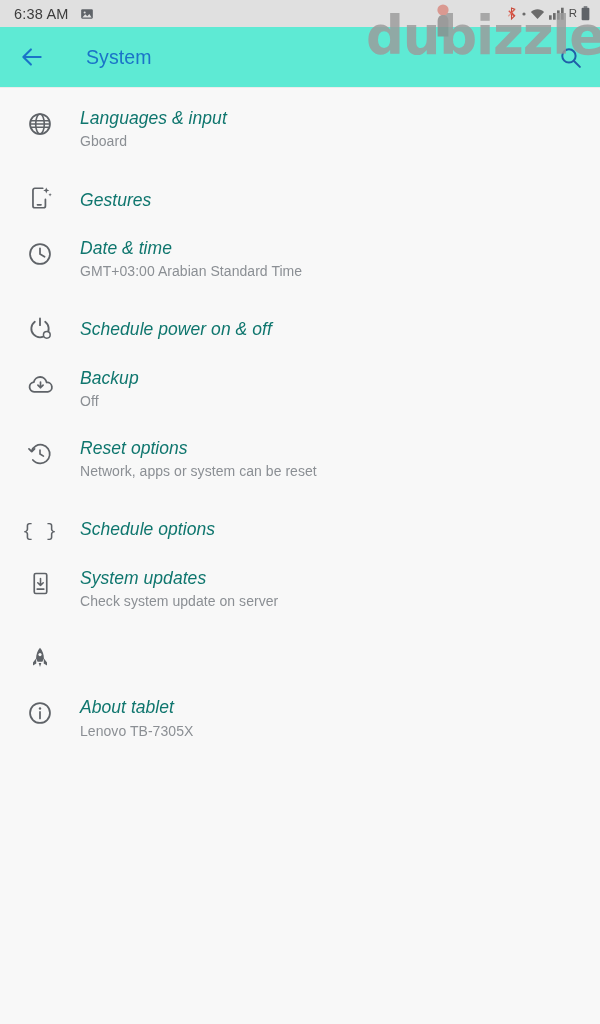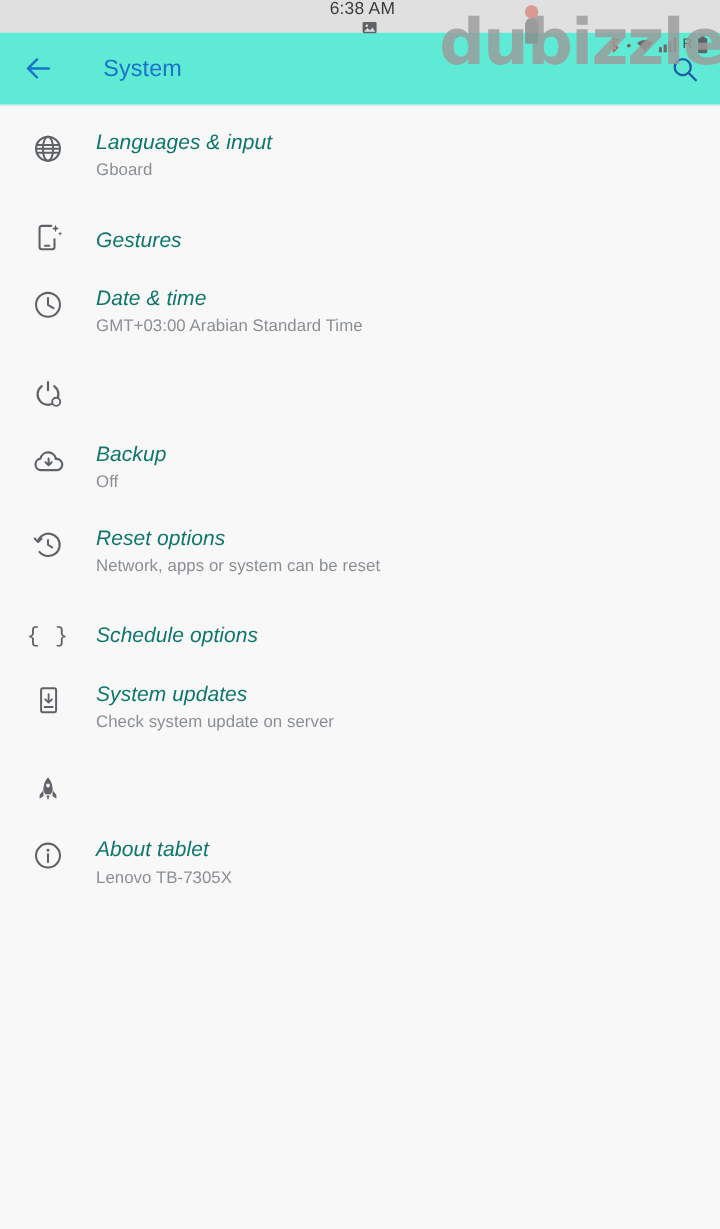--- a/index.html
+++ b/index.html
@@ -17,21 +17,20 @@
 
   
   .statusbar {
     position: relative;
     height: 27px;
     background: #e0e0e0;
     display: flex;
     align-items: center;
     padding: 0 10px 0 14px;
     z-index: 3;
-    flex-direction: column;
   }
   .status-time {
     font-size: 14.5px;
     color: #3c3c3c;
     letter-spacing: .2px;
   }
   .status-left-icons {
     display: flex; align-items: center;
     margin-left: 11px;
   }
@@ -261,20 +260,23 @@
     </div>
 
     <div class="row no-sub">
       <div class="row-icon">
         <svg width="26" height="26" viewBox="0 0 24 24">
           <path d="M12 3.2v6.2" stroke="#5f6368" stroke-width="1.7" stroke-linecap="round"></path>
           <path d="M7.2 6.2a8 8 0 109.6 0" fill="none" stroke="#5f6368" stroke-width="1.7" stroke-linecap="round"></path>
           <circle cx="18.3" cy="18.3" r="3.1" fill="#f8f8f8" stroke="#5f6368" stroke-width="1.4"></circle>
         </svg>
       </div>
+      <div class="row-text">
+        <div class="row-title">Schedule power on &amp; off</div>
+      </div>
     </div>
 
     <div class="row">
       <div class="row-icon">
         <svg width="27" height="27" viewBox="0 0 24 24">
           <path d="M18.5 18.5H6.3A4.3 4.3 0 016 9.95 5.8 5.8 0 0117.4 10.2a3.9 3.9 0 011.1 8.3z" fill="none" stroke="#5f6368" stroke-width="1.6" stroke-linejoin="round"></path>
           <path d="M12 9.8v5.1M9.7 12.6L12 14.9l2.3-2.3" fill="none" stroke="#5f6368" stroke-width="1.5" stroke-linecap="round" stroke-linejoin="round"></path>
         </svg>
       </div>
       <div class="row-text">

